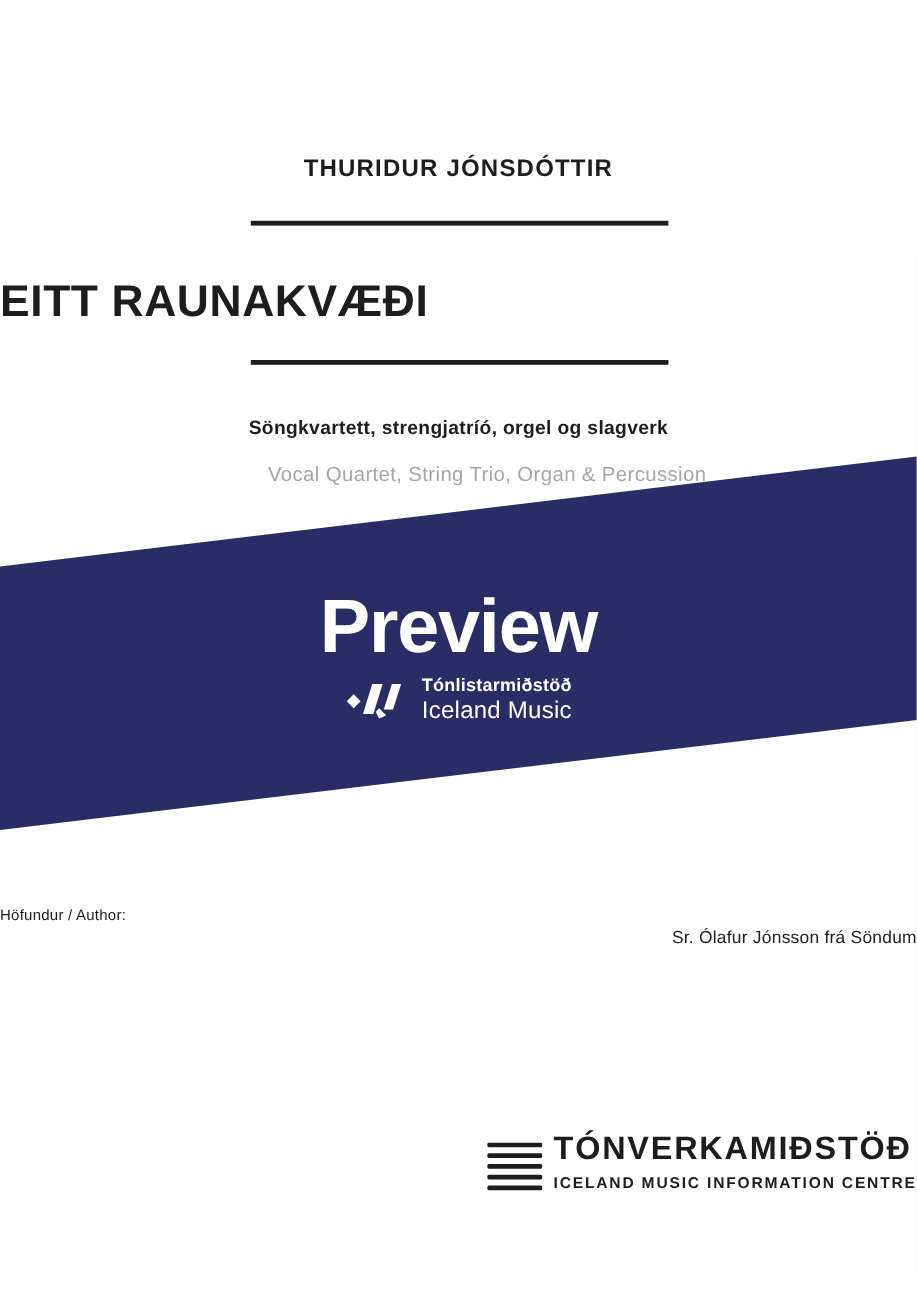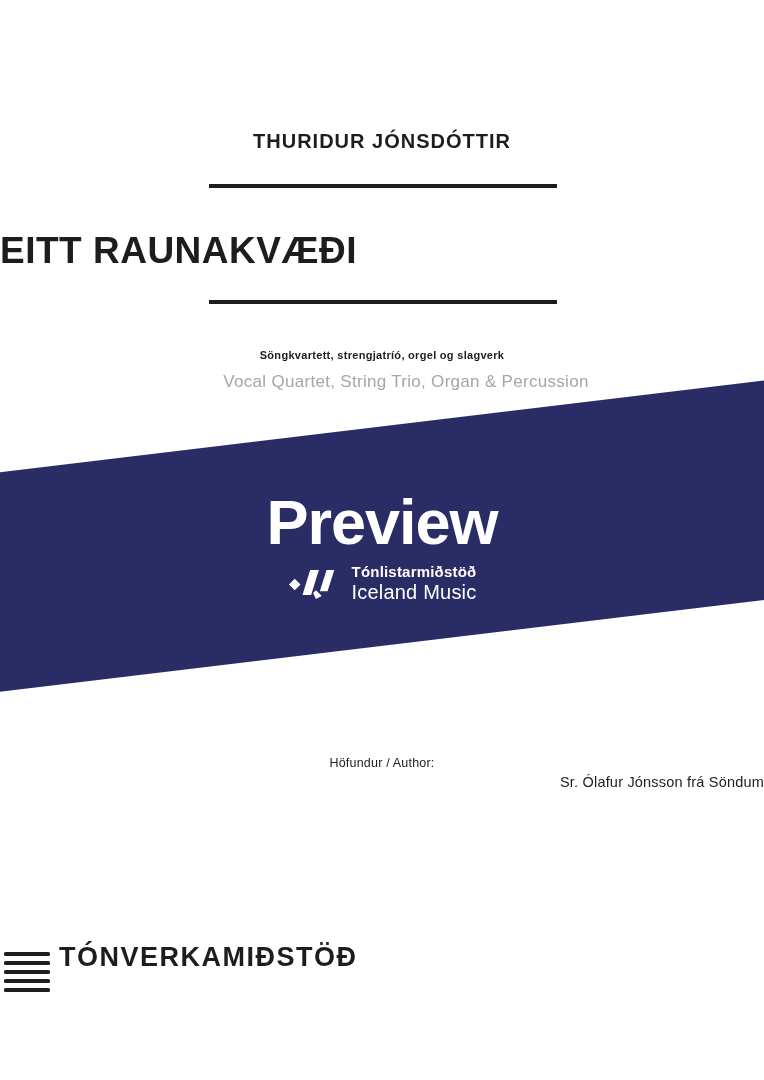--- a/index.html
+++ b/index.html
@@ -34,25 +34,25 @@
   .rule-bottom{top:300px;}
   .work-title{
     position:absolute;left:0;right:0;top:230px;
     text-align:left;
     font-size:37px;font-weight:800;letter-spacing:0.5px;
     color:var(--ink);
   }
   .sub-is{
     position:absolute;left:0;right:0;top:349px;
     text-align:center;
-    font-size:11px;font-weight:600;letter-spacing:0.3px;
+    font-size:16px;font-weight:600;letter-spacing:0.3px;
     color:var(--ink);
   }
   .sub-en{
-    position:absolute;left:0;right:0;top:372px;
+    position:absolute;left:0;right:0;top:386px;
     text-align:center;
     font-size:17px;font-weight:400;letter-spacing:0.3px;
     color:var(--muted-gray);
     padding-left:48px;
   }
   
   .band{
     position:absolute;
     left:-75px;top:427px;
     width:915px;height:218px;
@@ -75,34 +75,34 @@
     display:flex;justify-content:center;align-items:flex-start;
     gap:10px;
   }
   .im-mark{display:block;margin-top:2px;}
   .im-text{color:#ffffff;text-align:left;}
   .im-name{font-size:15px;font-weight:700;line-height:1.1;letter-spacing:0.2px;}
   .im-sub{font-size:20px;font-weight:400;line-height:1.1;letter-spacing:0.2px;}
   
   .author-label{
     position:absolute;left:0;right:0;top:756px;
-    text-align:center;
+    text-align:left;
     font-size:12.5px;font-weight:500;letter-spacing:0.2px;
     color:var(--ink);
   }
   .author-name{
     position:absolute;left:0;right:0;top:774px;
     text-align:right;
     font-size:14.5px;font-weight:500;letter-spacing:0.2px;
     color:var(--ink);
   }
   
   .publisher{
-    position:absolute;left:4px;right:0;top:944px;
-    display:flex;justify-content:flex-start;align-items:flex-start;
+    position:absolute;left:18px;right:0;top:944px;
+    display:flex;justify-content:flex-end;align-items:flex-start;
     gap:9px;
   }
   .staff-icon{display:block;margin-top:8px;}
   .pub-text{text-align:left;}
   .pub-name{
     font-size:27px;font-weight:800;letter-spacing:1.5px;
     line-height:1;color:var(--ink);
   }
   .pub-tagline{
     margin-top:7px;
@@ -156,16 +156,17 @@
       <g fill="#1d1d1b">
         <rect x="0" y="0" width="46" height="4" rx="1.5"></rect>
         <rect x="0" y="9" width="46" height="4" rx="1.5"></rect>
         <rect x="0" y="18" width="46" height="4" rx="1.5"></rect>
         <rect x="0" y="27" width="46" height="4" rx="1.5"></rect>
         <rect x="0" y="36" width="46" height="4" rx="1.5"></rect>
       </g>
     </svg>
     <div class="pub-text">
       <div class="pub-name">TÓNVERKAMIÐSTÖÐ</div>
+      <div class="pub-tagline">ICELAND MUSIC INFORMATION CENTRE</div>
     </div>
   </div>
 
 </div>
 
 </body></html>

